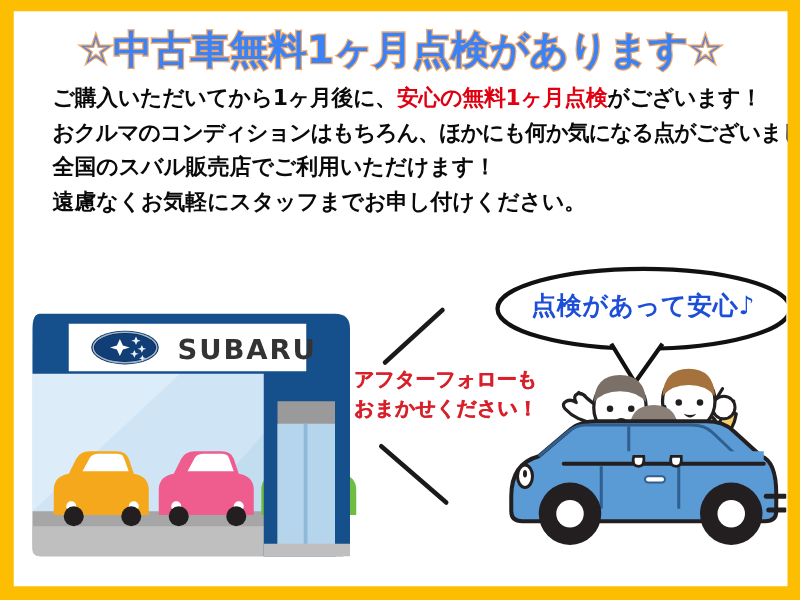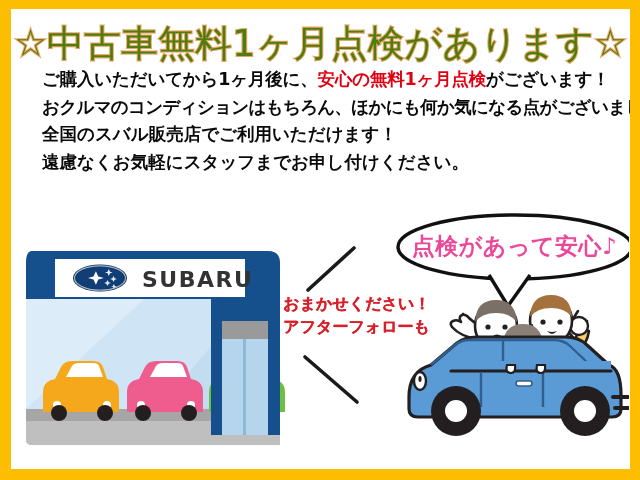--- a/index.html
+++ b/index.html
@@ -12,22 +12,22 @@
     position:relative;width:640px;height:480px;box-sizing:border-box;
     padding:9px 10px 11px 11px;background:#FDBE01;
   }
   #ad-inner{
     position:relative;width:100%;height:100%;background:#FFFFFF;overflow:hidden;
   }
 
   
   .headline{
     position:absolute;left:0;top:10px;width:100%;text-align:center;
-    font-size:37px;font-weight:400;letter-spacing:0px;white-space:nowrap;
-    color:#4d7c0f;
+    font-size:31px;font-weight:700;letter-spacing:0px;white-space:nowrap;
+    color:#3b82f6;
     -webkit-text-stroke:2.1px #F0A868;
     paint-order:stroke fill;
     text-shadow:0 1px 0 rgba(200,150,100,.25);
   }
 
   
   .body-copy{
     position:absolute;left:12px;top:62px;width:600px;
     font-size:17.5px;font-weight:700;color:#0A0A0A;line-height:1.0;margin-left:19px;
   }
@@ -43,21 +43,21 @@
   .callout-red{
     position:absolute;left:272px;top:283px;width:160px;
     font-size:16px;font-weight:700;color:#D8202A;line-height:1.45;
     text-shadow:0.5px 0 0 #D8202A;
   }
   .callout-red span{display:block;white-space:nowrap;}
 
   
   .bubble-text{
     position:absolute;left:391px;top:222px;width:225px;text-align:center;
-    font-size:23px;font-weight:700;color:#ec4899;white-space:nowrap;
+    font-size:20px;font-weight:700;color:#1d4ed8;white-space:nowrap;
     letter-spacing:0.5px;
   }
 </style>
 </head>
 <body>
 
 <div id="ad-banner">
   <div id="ad-inner">
 
     <div class="headline">☆中古車無料1ヶ月点検があります☆</div>
@@ -212,20 +212,20 @@
         <circle cx="574" cy="402" r="11" fill="#FFFFFF"></circle>
 
         <g stroke="#231F20" stroke-width="4" stroke-linecap="round">
           <line x1="602" y1="388" x2="617" y2="388"></line>
           <line x1="604" y1="399" x2="617" y2="399"></line>
         </g>
       </g>
     </svg>
 
     <div class="callout-red">
+      <span>アフターフォローも</span>
       <span>おまかせください！</span>
-      <span>アフターフォローも</span>
     </div>
 
     <div class="bubble-text">点検があって安心♪</div>
 
   </div>
 </div>
 
 </body></html>

